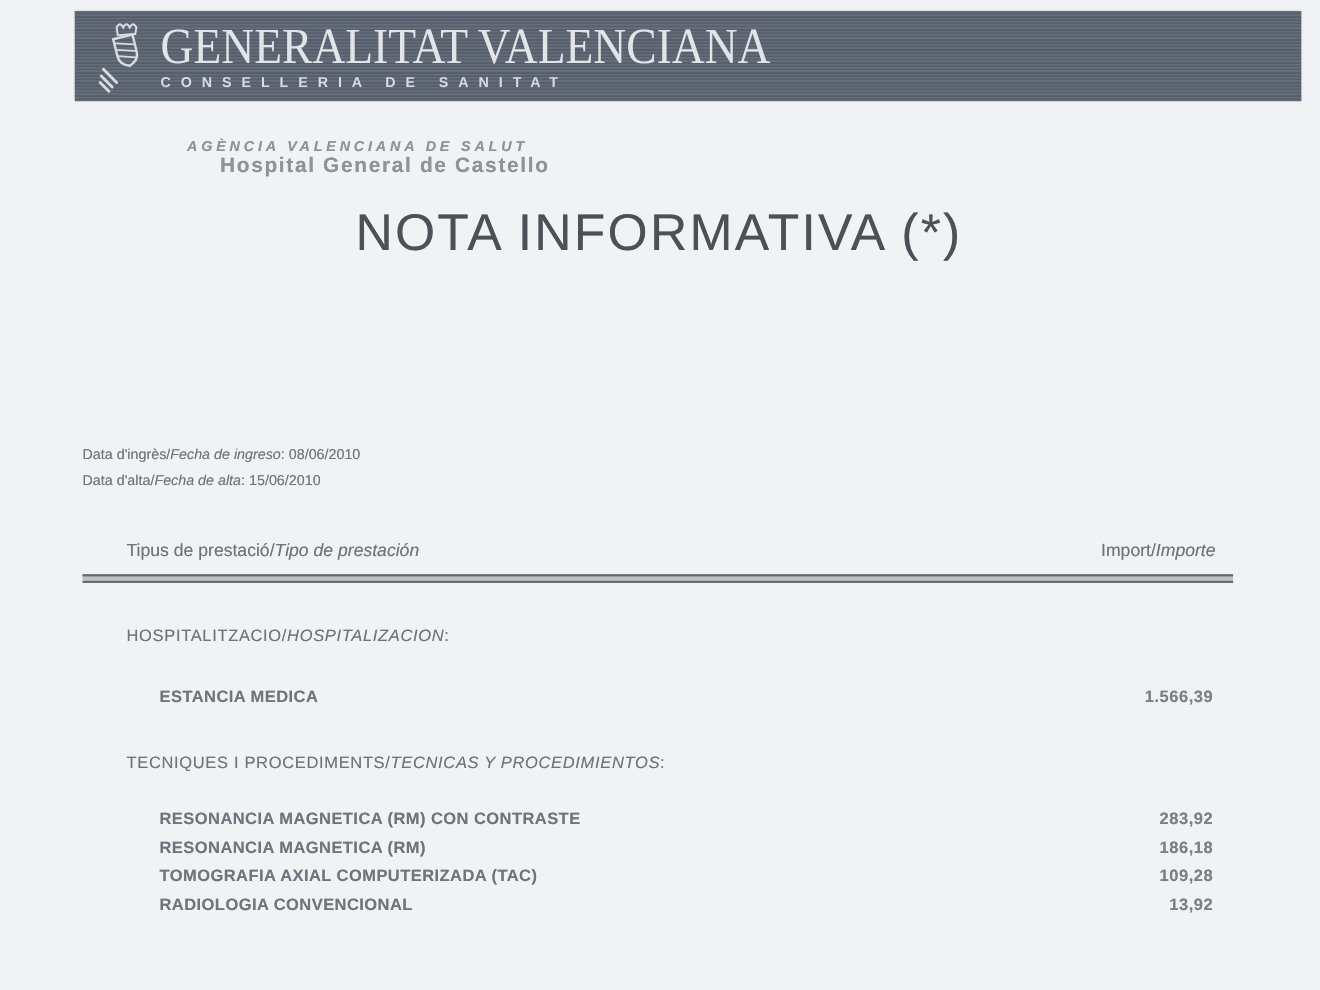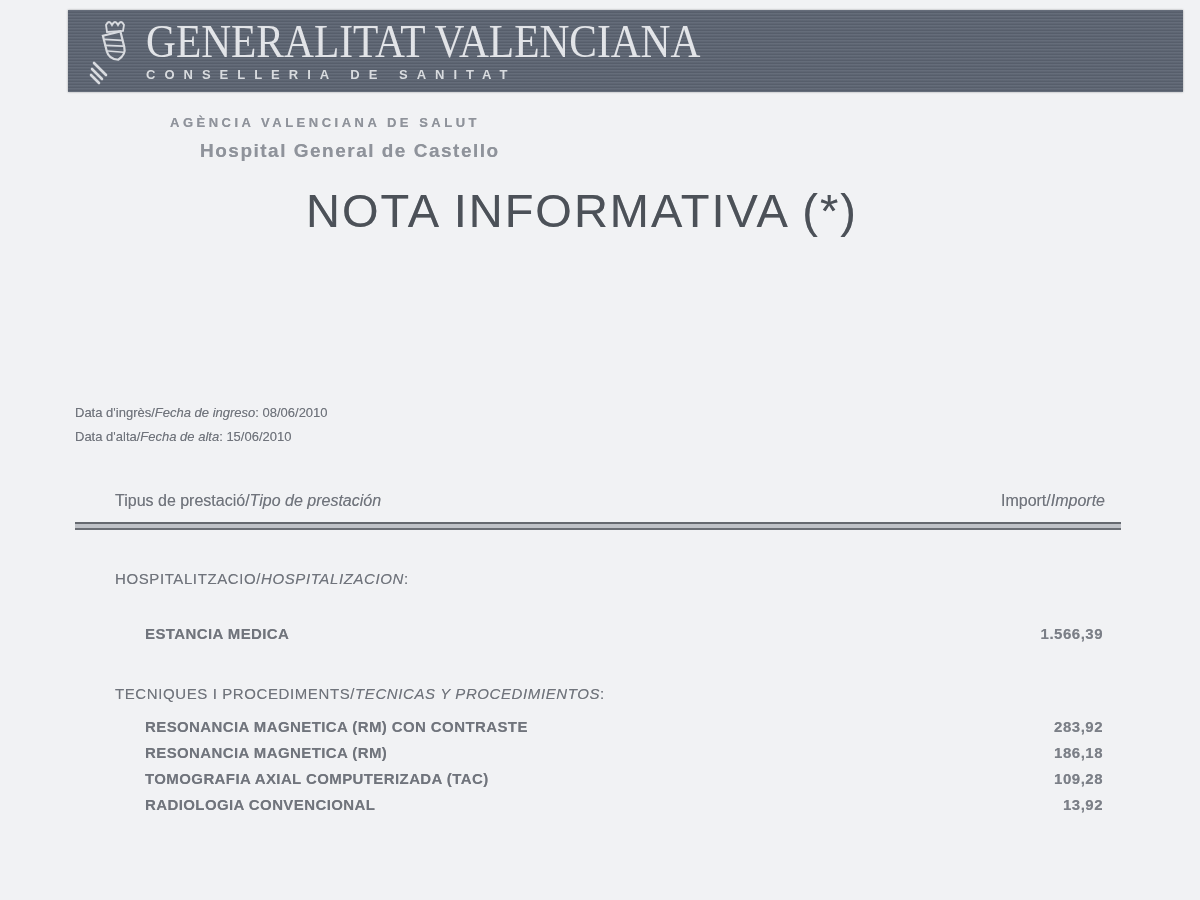--- a/index.html
+++ b/index.html
@@ -35,32 +35,33 @@
     transform:scaleX(0.9);transform-origin:left center;
     letter-spacing:0px;
   }
   .dept{
     margin-top:3px;
     font-size:13px;font-weight:bold;letter-spacing:9px;
     color:#d8dbdf;white-space:nowrap;
   }
   
   .agency{
-    position:absolute;left:170px;top:115px;
+    position:absolute;left:170px;top:125px;
     font-size:13px;font-weight:bold;letter-spacing:3.5px;
     color:var(--subheader_text,#8f939b);
+    font-style:italic;
   }
   .hospital{
     position:absolute;left:200px;top:140px;
     font-size:19px;font-weight:bold;letter-spacing:1.5px;
     color:var(--subheader_text,#8f939b);
   }
   
   .title{
-    position:absolute;left:0;top:183px;width:1164px;
+    position:absolute;left:17px;top:183px;width:1164px;
     margin:0;text-align:center;
     font-size:47px;font-weight:normal;letter-spacing:2px;
     color:var(--title_text,#4c5158);
   }
   
   .dates{
     position:absolute;left:75px;top:401px;
     font-size:13px;line-height:24px;
   }
   .it{font-style:italic;}
@@ -76,21 +77,21 @@
     border-top:2px solid #65696f;
     border-bottom:2px solid #6a6e74;
     background:#bfc2c7;
   }
   .section-heading{
     padding-left:40px;font-size:15px;letter-spacing:0.6px;
   }
   .heading-1{margin-top:40px;}
   .heading-2{margin-top:38px;}
   .rows{margin-top:34px;}
-  .rows-2{margin-top:12px;}
+  .rows-2{margin-top:30px;}
   .row{
     display:flex;justify-content:space-between;
     padding-left:70px;padding-right:18px;
     font-size:15px;line-height:26px;letter-spacing:0.4px;font-weight:bold;
   }
   .row .amount{letter-spacing:0.5px;color:#7b7f87;}
 </style>
 </head>
 <body>
 

